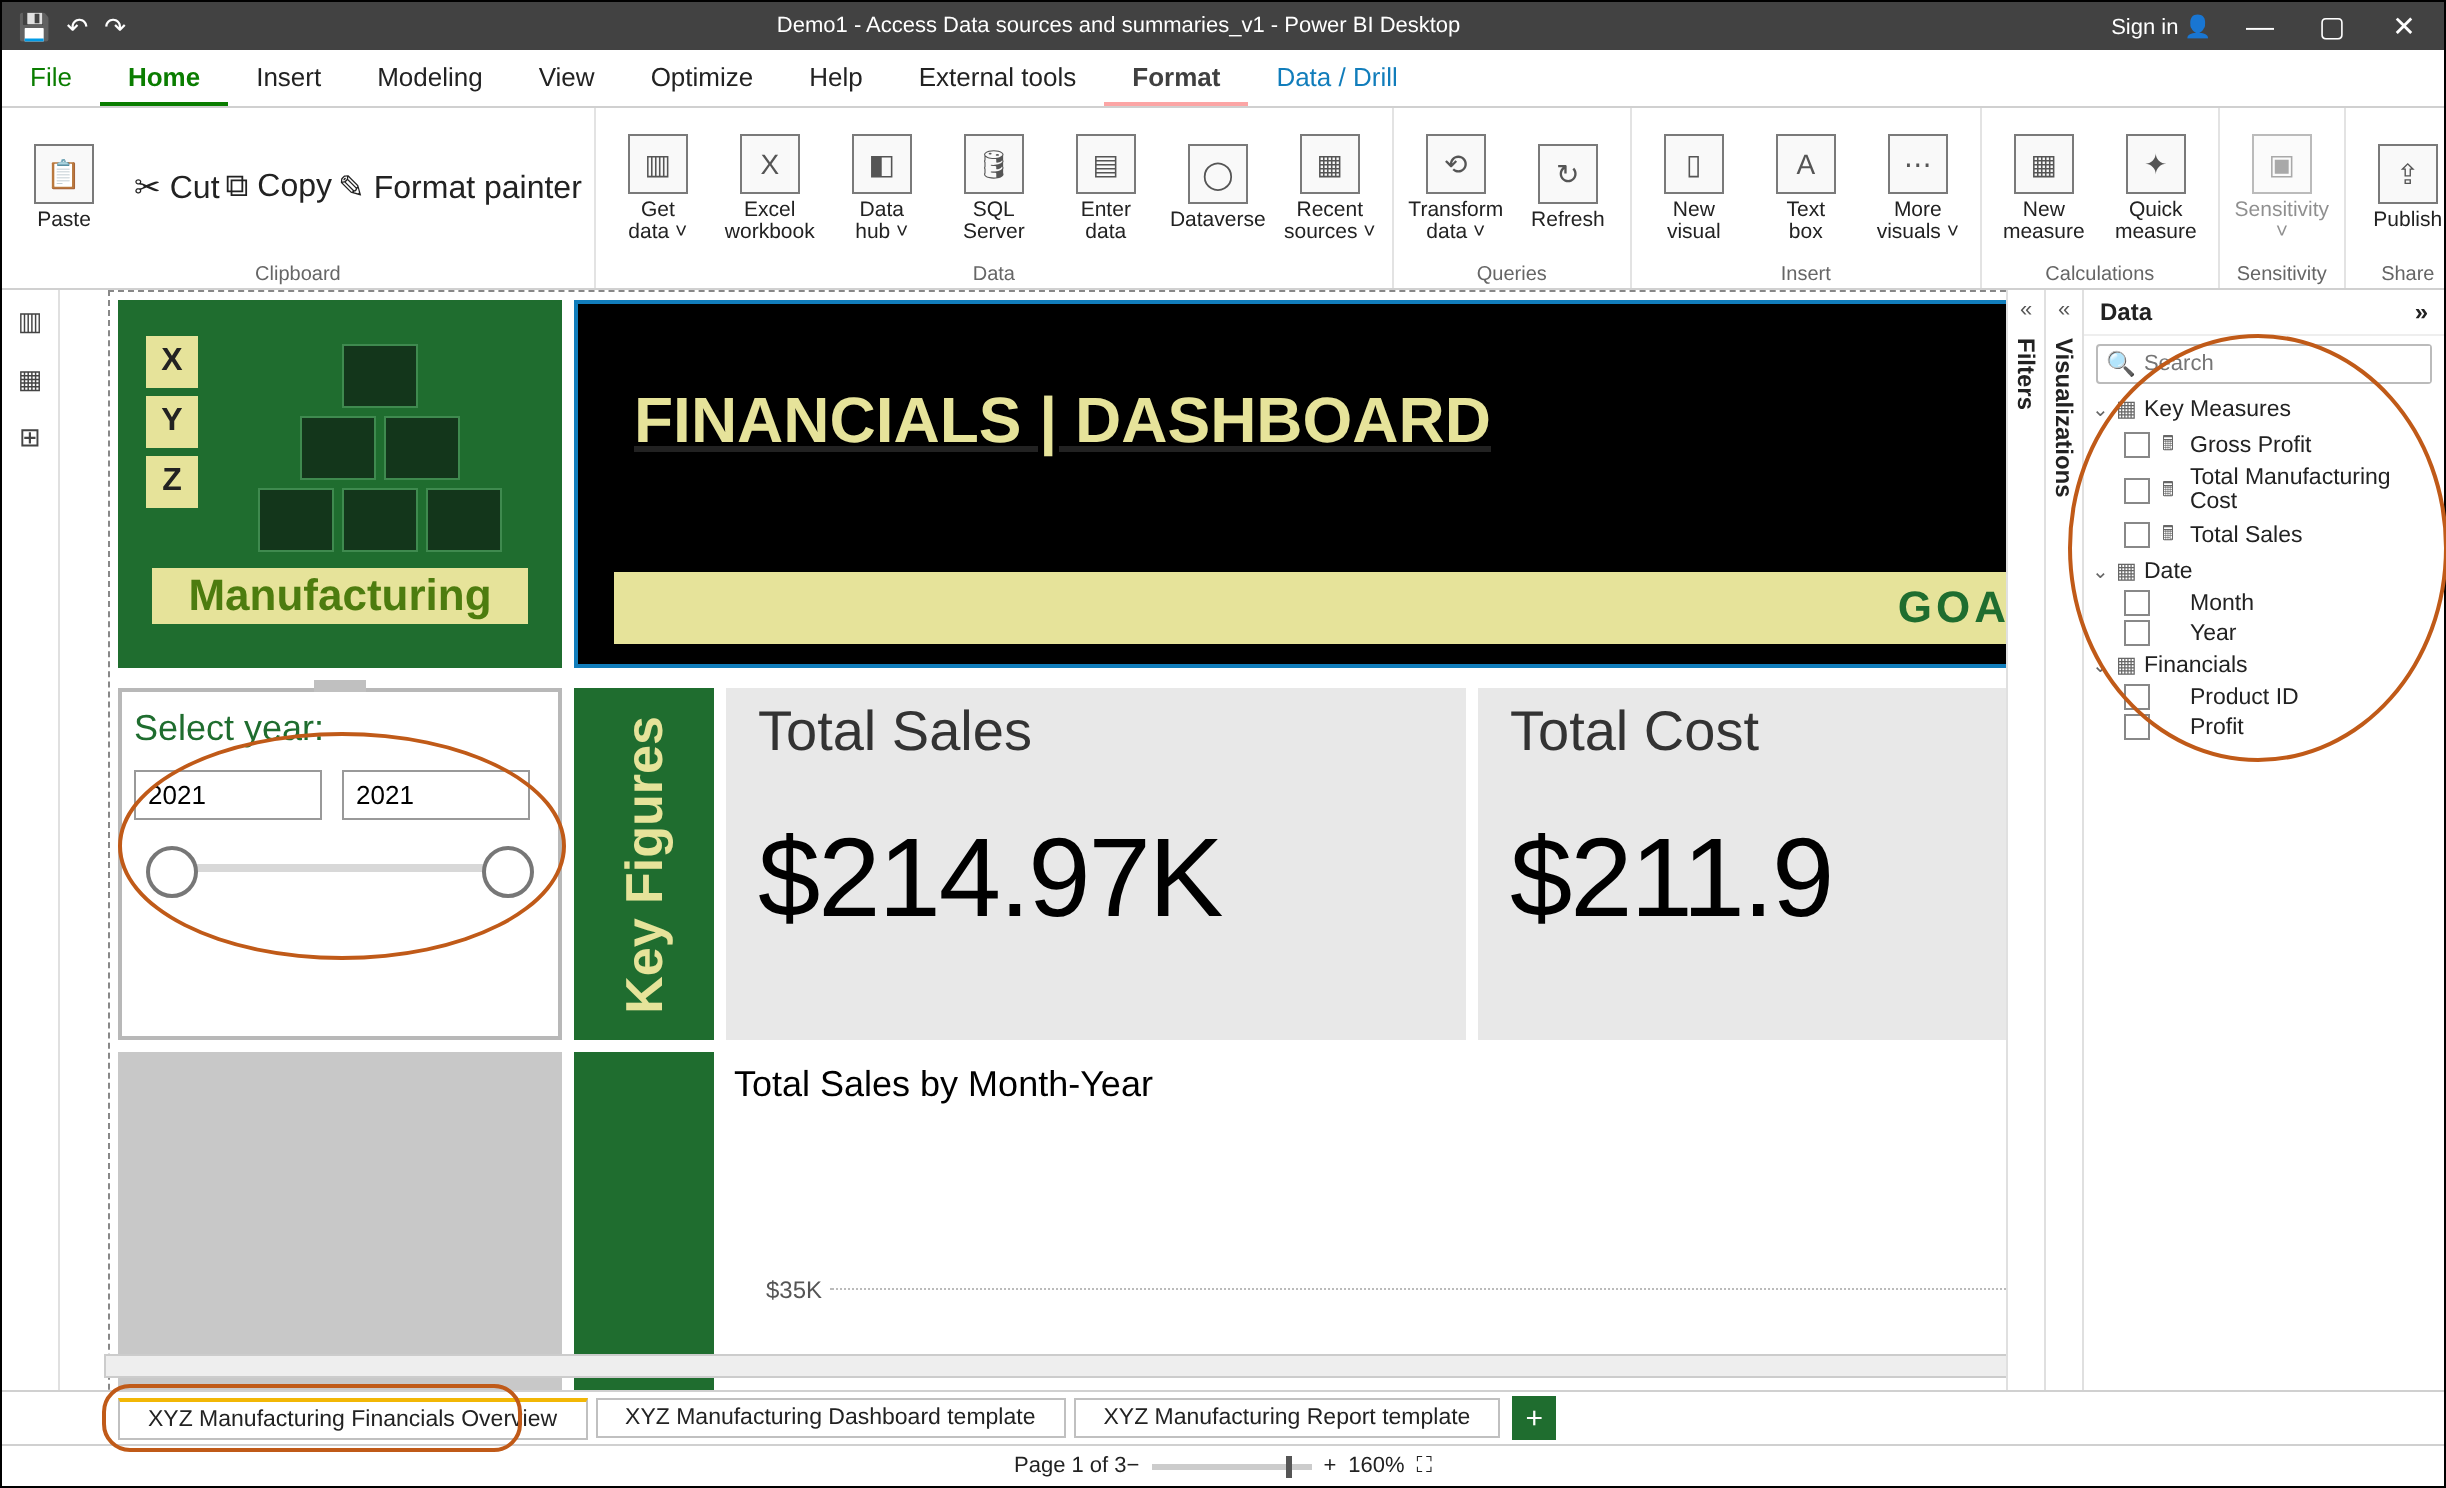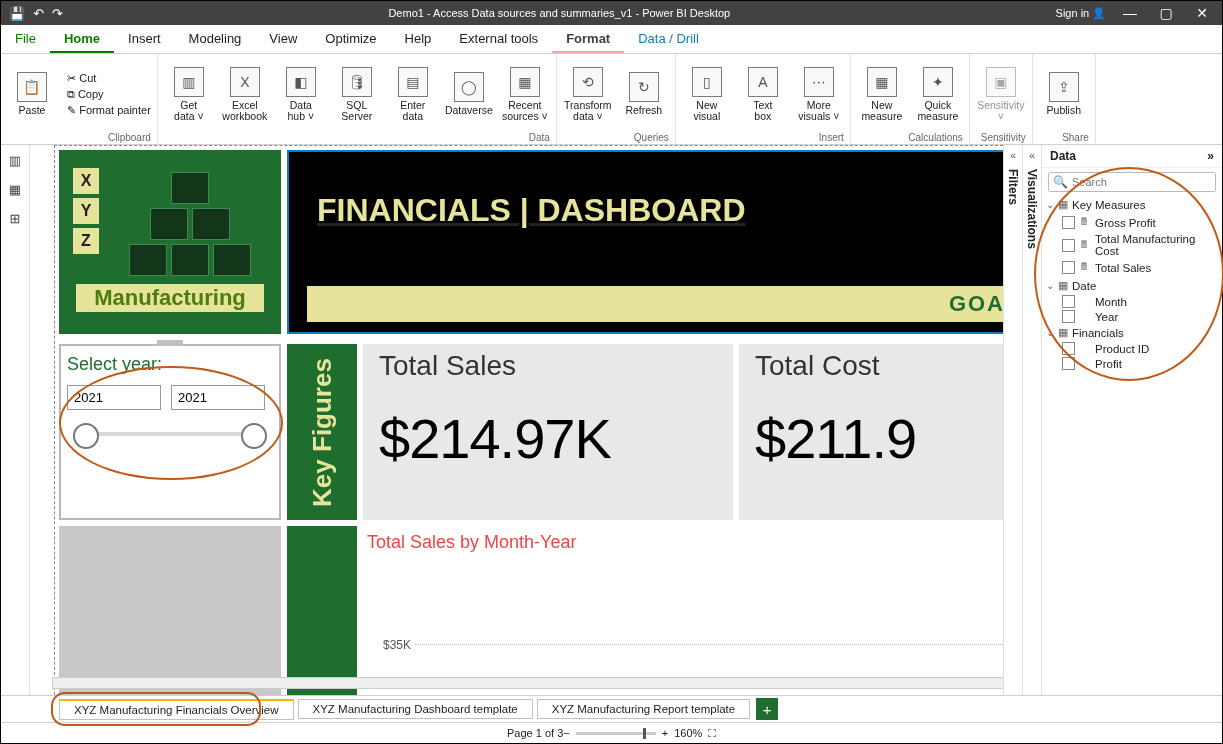--- a/index.html
+++ b/index.html
@@ -16,25 +16,25 @@
   .tabs{display:flex;border-bottom:1px solid #d0d0d0;background:#fff;height:28px;}
   .tab{padding:0 14px;line-height:28px;font-size:13px;cursor:pointer;}
   .tab.file{color:#0a7d00;font-weight:500;}
   .tab.active{color:#0a7d00;font-weight:600;border-bottom:2px solid #0a7d00;}
   .tab.ctx{color:#117dbb;}
   .tab.ctx.active{color:#404040;border-bottom:2px solid #fca5a5;}
   
   .ribbon{display:flex;border-bottom:1px solid #d0d0d0;height:90px;}
   .group{border-right:1px solid #e3e3e3;display:flex;flex-direction:column;justify-content:space-between;padding:2px 6px 0 6px;}
   .group .items{flex:1;display:flex;align-items:center;gap:6px;}
-  .group .label{text-align:right;font-size:10px;color:#666;padding-bottom:1px;}
+  .group .label{text-align:center;font-size:10px;color:#666;padding-bottom:1px;}
   .rbtn{display:flex;flex-direction:column;align-items:center;justify-content:center;width:50px;cursor:pointer;text-align:center;}
   .rbtn .icon{width:28px;height:28px;border:1px solid #7a7a7a;display:flex;align-items:center;justify-content:center;font-size:14px;color:#555;background:#f9f9f9;}
   .rbtn .txt{font-size:10.5px;line-height:11px;margin-top:3px;white-space:pre-line;}
-  .clip{display:flex;flex-direction:column;gap:3px;font-size:11px;padding-left:4px;}
+  .clip{display:flex;flex-direction:row;gap:3px;font-size:16px;padding-left:4px;}
   .clip div{cursor:pointer;white-space:nowrap;}
   
   .workspace{flex:1;display:flex;min-height:0;}
   .leftrail{width:28px;border-right:1px solid #e0e0e0;display:flex;flex-direction:column;align-items:center;gap:14px;padding-top:8px;}
   .leftrail span{font-size:13px;color:#444;cursor:pointer;}
   .canvas-wrap{flex:1;background:#fff;position:relative;overflow:hidden;}
   .canvas{position:absolute;left:24px;top:0;width:962px;height:568px;border:1px dashed #888;background:#fff;}
   
   .logo-card{position:absolute;left:4px;top:4px;width:222px;height:184px;background:#1f6d2f;display:flex;flex-direction:column;align-items:center;justify-content:center;}
   .boxes{position:relative;display:flex;flex-direction:column;align-items:center;margin-left:40px;}
@@ -63,21 +63,21 @@
   .kf-label span{transform:rotate(-90deg);white-space:nowrap;}
   
   .card{position:absolute;top:198px;height:176px;background:#e8e8e8;padding:6px 16px;box-sizing:border-box;}
   .card .cap{font-size:28px;color:#333;}
   .card .val{font-size:56px;font-weight:400;color:#000;margin-top:24px;letter-spacing:-1px;white-space:nowrap;overflow:hidden;}
   .card1{left:308px;width:370px;}
   .card2{left:684px;right:4px;}
   
   .chart-side{position:absolute;left:232px;top:380px;width:70px;height:186px;background:#1f6d2f;}
   .chart{position:absolute;left:308px;top:380px;right:4px;height:186px;background:#fff;}
-  .chart .ctitle{font-size:18px;color:#ef4444;padding:6px 0 0 4px;}
+  .chart .ctitle{font-size:18px;color:#000000;padding:6px 0 0 4px;}
   .chart .ylab{position:absolute;left:20px;top:112px;font-size:12px;color:#555;}
   .chart .grid{position:absolute;left:52px;right:10px;top:118px;height:1px;border-top:1px dotted #bbb;}
   
   .collapse-strip{width:18px;border-left:1px solid #e0e0e0;display:flex;flex-direction:column;align-items:center;}
   .chev{font-size:11px;padding:4px 0;color:#555;cursor:pointer;}
   .vlabel{writing-mode:vertical-rl;font-size:12px;font-weight:600;padding-top:4px;}
   
   .datapane{width:180px;border-left:1px solid #e0e0e0;display:flex;flex-direction:column;}
   .datapane .hdr{display:flex;align-items:center;justify-content:space-between;padding:4px 8px;font-weight:600;border-bottom:1px solid #eee;}
   .search{margin:4px 6px;border:1px solid #bbb;display:flex;align-items:center;border-radius:2px;}

